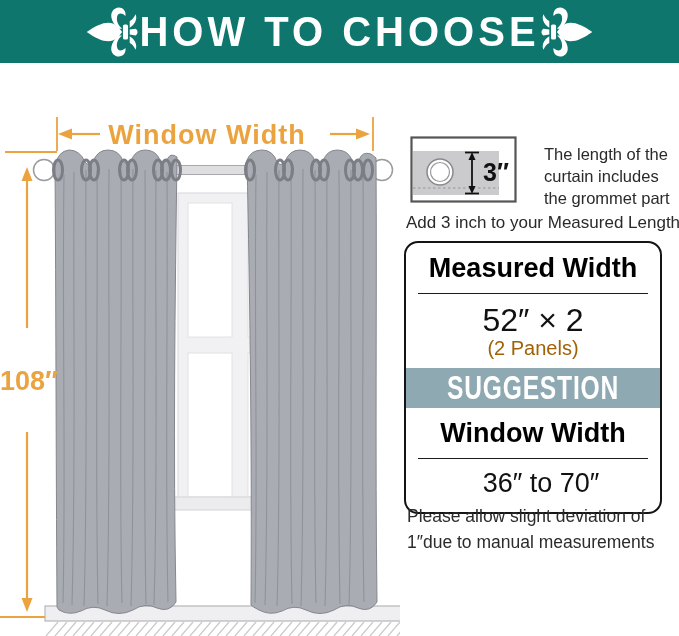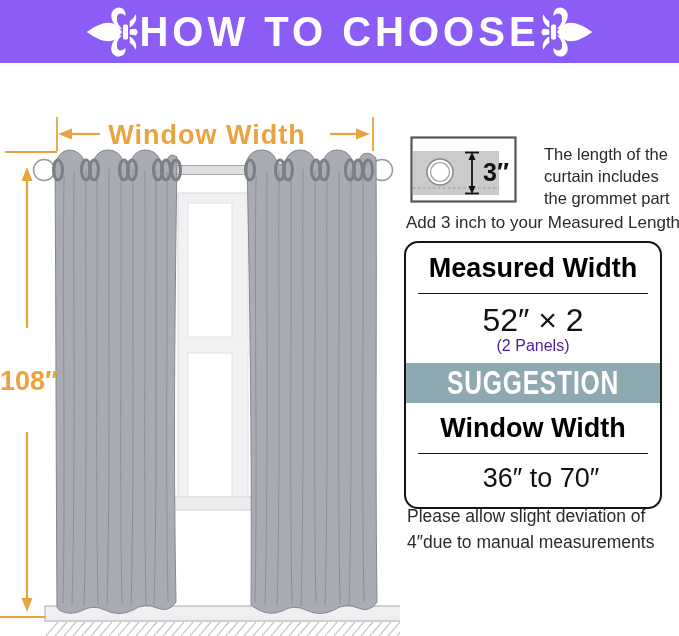--- a/index.html
+++ b/index.html
@@ -1,38 +1,38 @@
 <!DOCTYPE html>
 <html><head>
 <meta charset="utf-8">
 <style>
   html,body{margin:0;padding:0;background:#fff;}
   .page{position:relative;width:679px;height:636px;background:#ffffff;overflow:hidden;
         font-family:"Liberation Sans", sans-serif;color:#1a1a1a;}
   
-  .header{position:absolute;left:0;top:0;width:679px;height:63px;background:#8b5cf6;
+  .header{position:absolute;left:0;top:0;width:679px;height:63px;background:#0f766e;
           display:flex;align-items:center;justify-content:center;}
   .header h1{margin:0;color:#ffffff;font-size:40px;font-weight:bold;letter-spacing:4px;
              transform:scaleY(1.04);white-space:nowrap;}
   .fleur{width:54px;height:54px;flex:0 0 auto;}
   .fleur.left{transform:rotate(-90deg);}
   .fleur.right{transform:rotate(90deg);}
   
   .diagram-svg{position:absolute;left:0;top:60px;width:400px;height:576px;}
   
   .grommet-svg{position:absolute;left:410px;top:136px;width:110px;height:70px;}
   .grommet-note{position:absolute;left:544px;top:144px;width:134px;font-size:16.5px;
                 line-height:1.32;color:#2a2a2a;}
   .add-note{position:absolute;left:406px;top:213px;font-size:17px;color:#2a2a2a;white-space:nowrap;}
   .spec-box{position:absolute;left:404px;top:241px;width:254px;border:2.5px solid #141414;
             border-radius:14px;background:#fff;text-align:center;}
   .spec-title{font-size:27px;font-weight:bold;color:#000;padding:10px 0 9px;}
   .spec-rule{border-top:1.5px solid #1a1a1a;margin:0 12px;}
   .spec-value{font-size:32px;color:#111;padding-top:8px;}
-  .spec-sub{font-size:16px;color:#4c1d95;margin-top:-2px;padding-bottom:8px;}
+  .spec-sub{font-size:20px;color:#a16207;margin-top:-2px;padding-bottom:8px;}
   .band{height:40px;background:#8EA9B2;display:flex;align-items:center;justify-content:center;}
   .band span{color:#fff;font-size:30px;font-weight:bold;letter-spacing:1px;
              transform:scaleX(0.82) scaleY(1.08);white-space:nowrap;}
   .spec-value2{font-size:27px;color:#111;padding:9px 0 13px;margin-left:16px;}
   .footnote{position:absolute;left:407px;top:503px;width:258px;font-size:17.5px;
             line-height:1.5;color:#2b2b2b;}
 </style>
 </head>
 <body>
 
@@ -248,15 +248,15 @@
     <div class="spec-value">52″ × 2</div>
     <div class="spec-sub">(2 Panels)</div>
     <div class="band">
       <span>SUGGESTION</span>
     </div>
     <div class="spec-title">Window Width</div>
     <div class="spec-rule"></div>
     <div class="spec-value2">36″ to 70″</div>
   </div>
 
-  <div class="footnote">Please allow slight deviation of 4″due to manual measurements</div>
+  <div class="footnote">Please allow slight deviation of 1″due to manual measurements</div>
 
 </div>
 
 </body></html>

